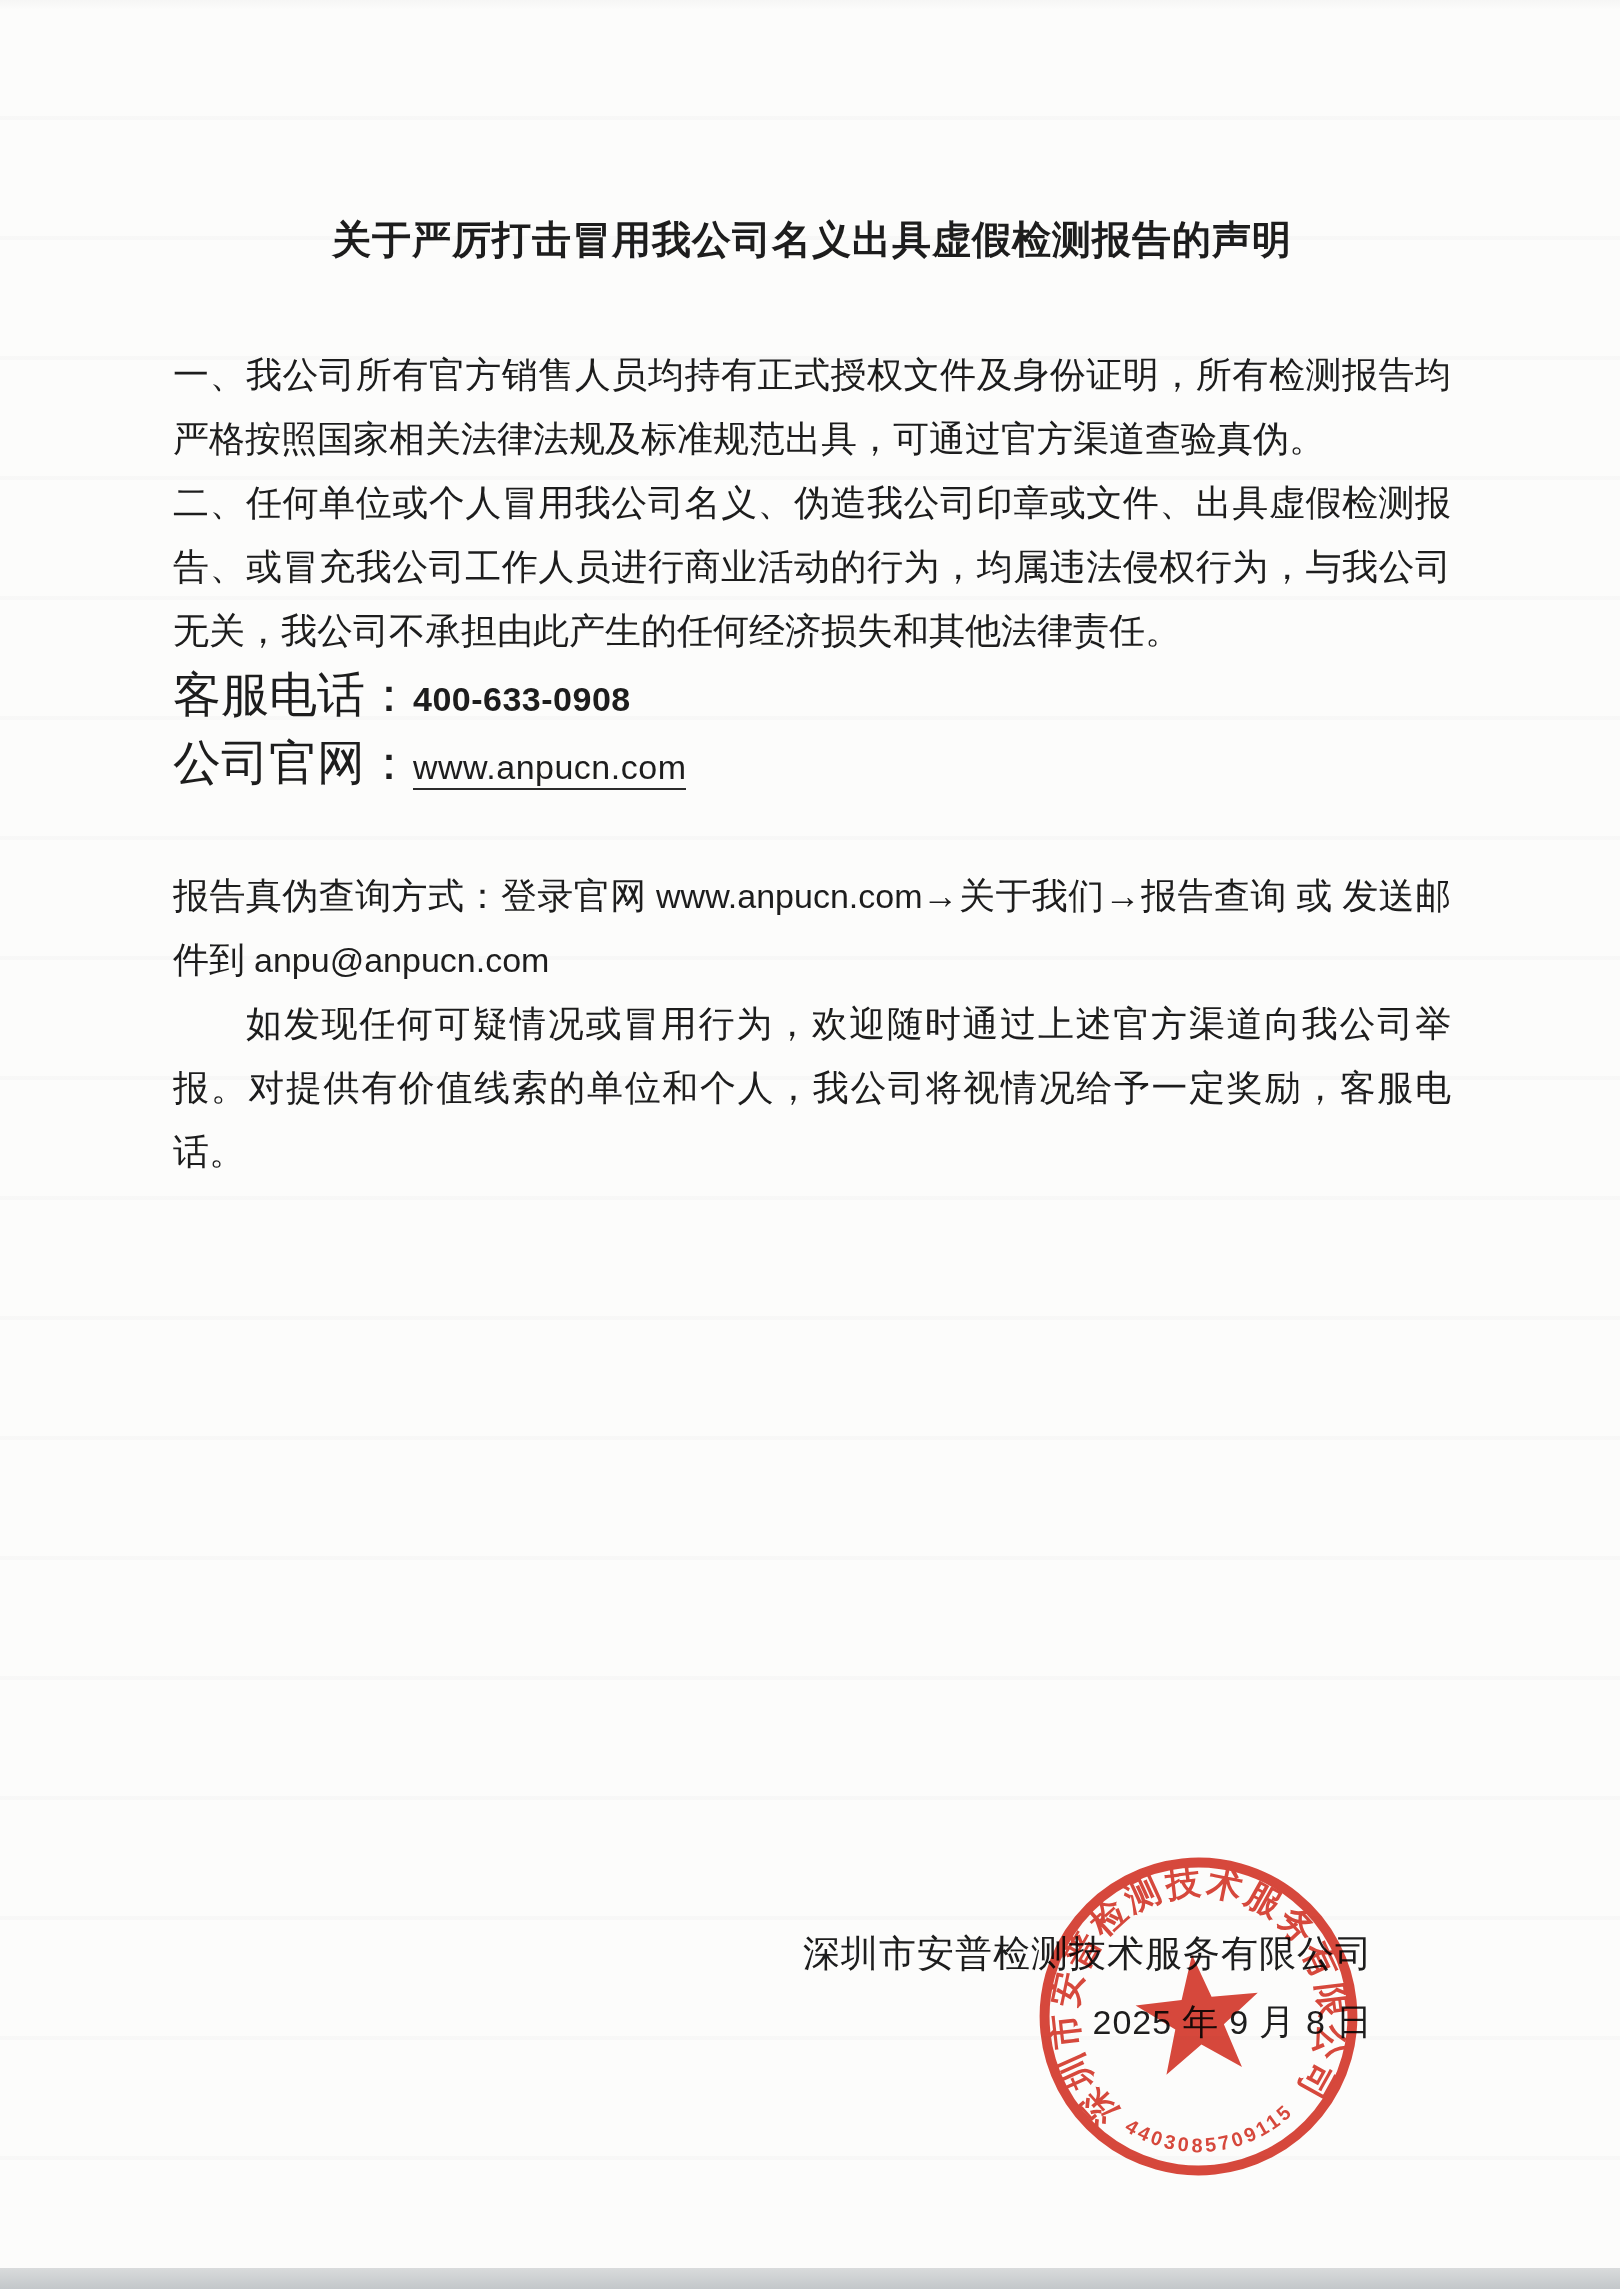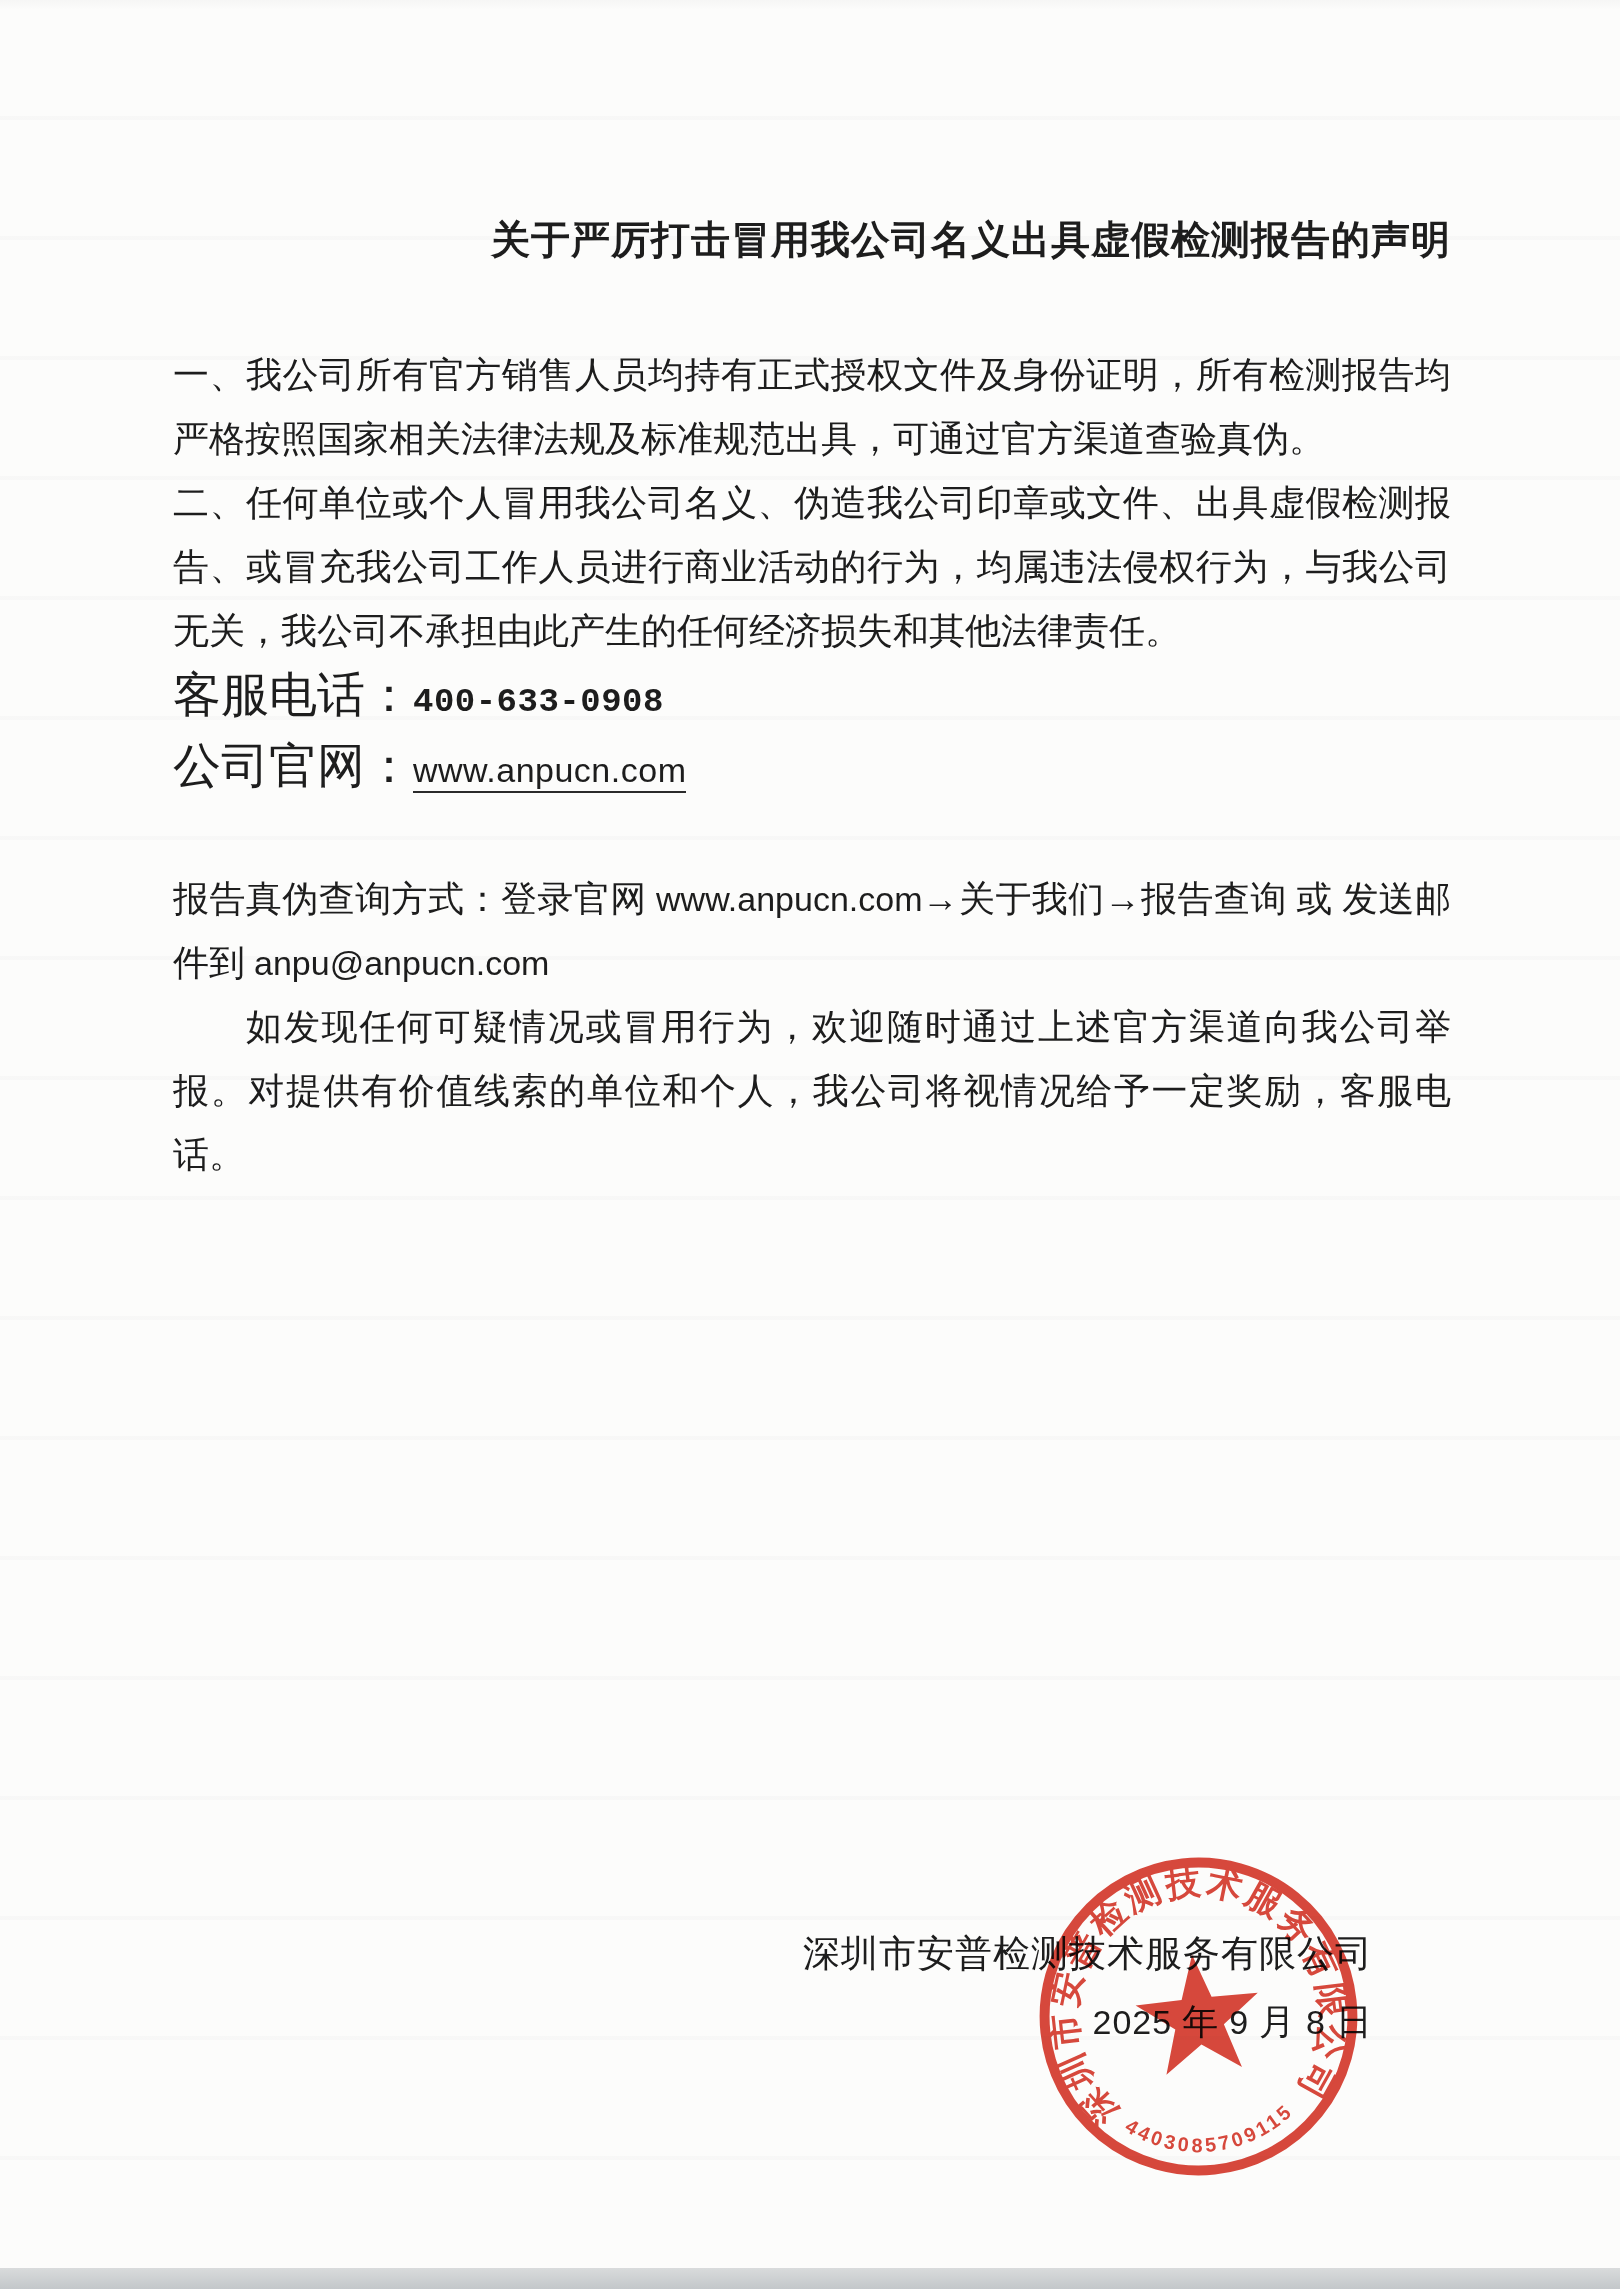--- a/index.html
+++ b/index.html
@@ -9,36 +9,36 @@
     font-family:"Liberation Serif","DejaVu Serif",serif;
   }
   .page::before{
     content:"";position:absolute;inset:0;pointer-events:none;
     background:
       linear-gradient(180deg,rgba(130,130,138,.05),transparent 9.8px),
       repeating-linear-gradient(180deg,transparent 0 116px,rgba(110,110,120,.03) 116px 120px);
   }
   .title{
     position:absolute;top:212px;left:173px;width:1278px;margin:0;
-    font-size:39px;line-height:55px;font-weight:700;text-align:right;
+    font-size:39px;line-height:55px;font-weight:700;text-align:center;
     letter-spacing:1px;
   }
   .content{
     position:absolute;top:343px;left:173px;width:1278px;
     font-size:36px;line-height:64px;text-align:justify;
   }
   .para{margin:0;text-align:justify;}
   .para.indent{text-indent:73px;}
   .contact-row{line-height:64px;}
   .c-label{font-size:48px;}
   .c-value{
     font-family:"Liberation Sans","DejaVu Sans",sans-serif;
     font-size:34px;letter-spacing:0.5px;
   }
-  .c-value.b{font-weight:700;font-family:Liberation Mono, monospace;}
+  .c-value.b{font-weight:700;}
   .c-value.u{border-bottom:2.9px solid #2b2b2b;padding-bottom:2px;}
   .verify{margin-top:65px;}
   .latin{
     font-family:"Liberation Sans","DejaVu Sans",sans-serif;
     font-size:34px;
   }
   .signature{
     position:absolute;top:1929px;left:173px;width:1200px;
     font-size:37px;line-height:49px;text-align:right;letter-spacing:1px;
   }

